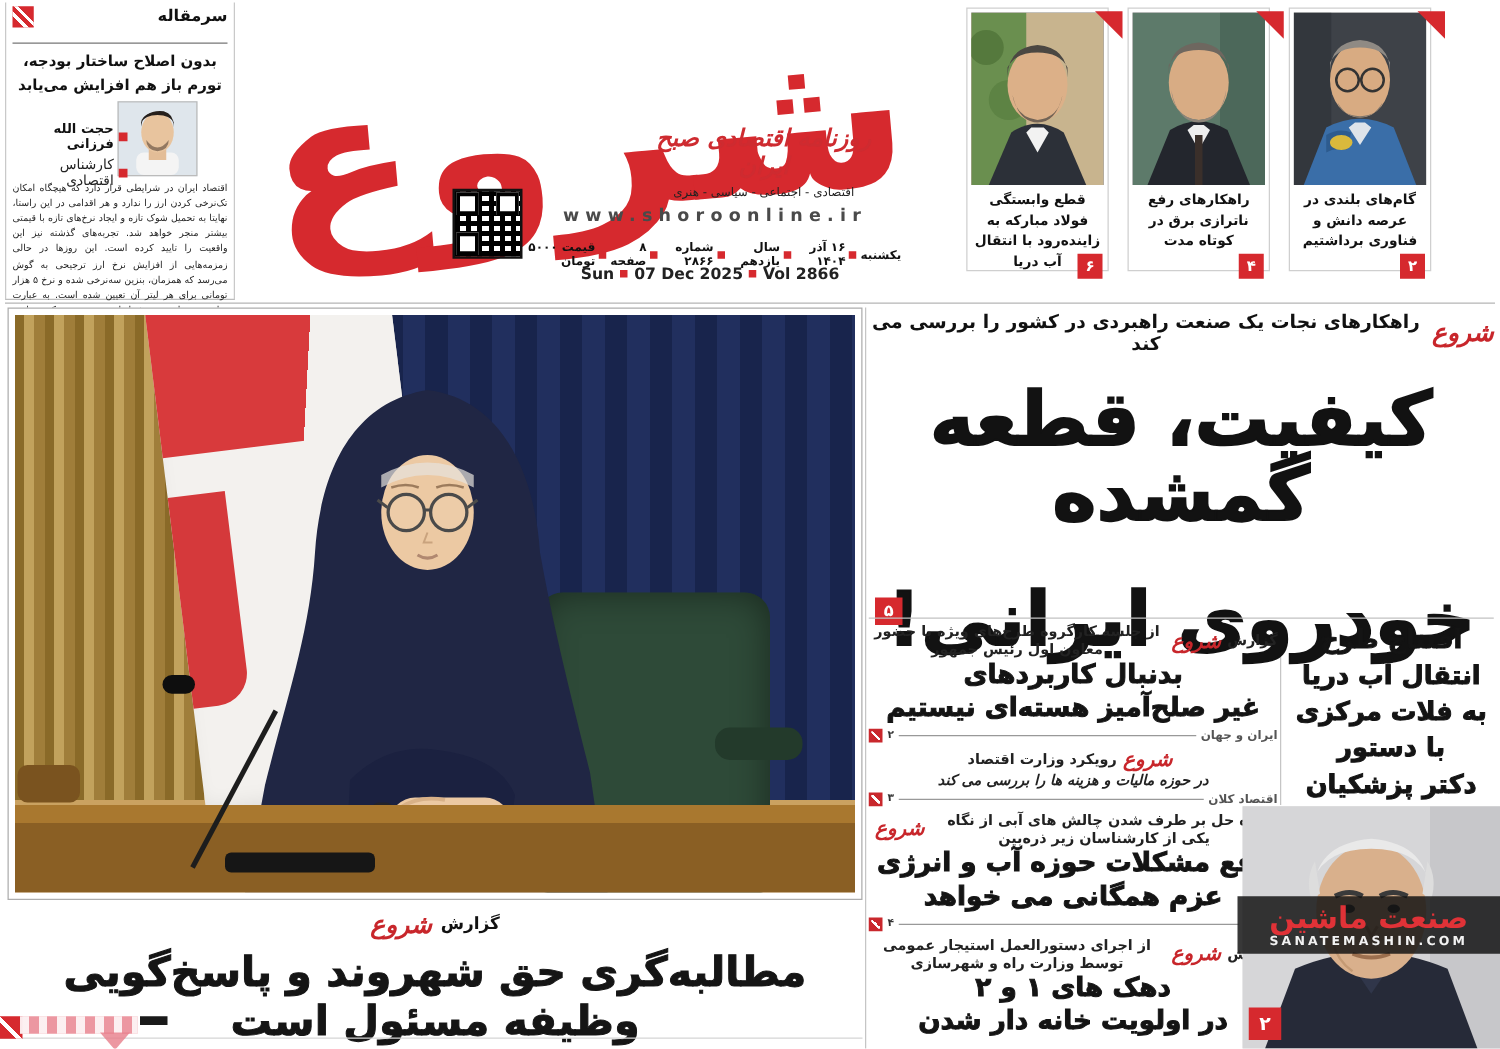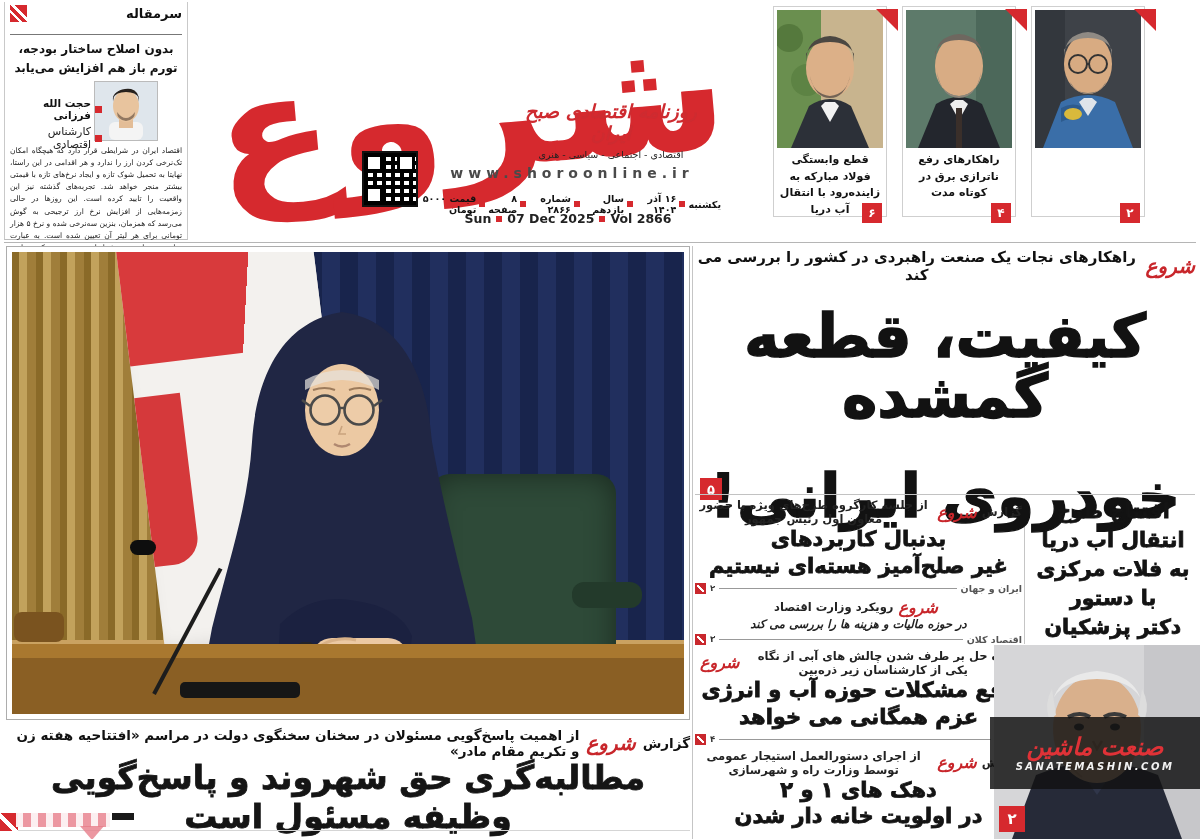--- a/index.html
+++ b/index.html
@@ -134,22 +134,22 @@
   .section-row .rule{flex:1;border-top:1px solid #999;}
   .section-row .pg{font-size:8.5px;color:#333;font-weight:bold;}
   .go-icon{width:11px;height:11px;background:#c9282d;position:relative;flex:0 0 auto;}
   .go-icon::after{content:"";position:absolute;left:2px;top:2px;width:7px;height:7px;
       background:linear-gradient(45deg,transparent 40%,#fff 40%,#fff 60%,transparent 60%);}
 
   
   .right-headline{left:1030px;top:497px;width:166px;font-size:20.5px;font-weight:800;color:#141414;
                   text-align:center;line-height:1.42;white-space:pre-line;direction:rtl;}
   .pez{left:994px;top:645px;width:206px;height:194px;background:#d6d6d8;overflow:hidden;}
-  .wm-band{left:990px;top:717px;width:210px;height:72px;background:rgba(18,18,18,.84);
-           display:flex;flex-direction:column;align-items:center;justify-content:center;font-style:italic;}
+  .wm-band{left:990px;top:717px;width:210px;height:46px;background:rgba(18,18,18,.84);
+           display:flex;flex-direction:column;align-items:center;justify-content:center;}
   .wm-title{font-size:24px;font-weight:800;color:#e03237;direction:rtl;line-height:1.0;}
   .wm-url{font-size:10px;font-weight:bold;color:#f2f2f2;letter-spacing:2.5px;margin-top:2px;}
   .pez-badge{left:999px;top:806px;width:26px;height:26px;font-size:15px;}
 </style>
 </head>
 <body>
 
 <div class="page">
 
   <div class="abs editorial">
@@ -262,20 +262,21 @@
         <ellipse cx="38" cy="104" rx="9" ry="6" fill="#d9b93c"></ellipse>
         <path d="M44 92 L53 106 L62 92 L57 88 L49 88 Z" fill="#dfe4ea"></path>
         <ellipse cx="53" cy="54" rx="24" ry="30" fill="#d8ab82"></ellipse>
         <path d="M29 48 Q29 24 53 22 Q77 24 77 48 L77 40 Q71 28 53 28 Q35 28 29 40 Z" fill="#8f8a84"></path>
         <circle cx="43" cy="54" r="9" fill="none" stroke="#333" stroke-width="2"></circle>
         <circle cx="63" cy="54" r="9" fill="none" stroke="#333" stroke-width="2"></circle>
         <line x1="52" y1="54" x2="54" y2="54" stroke="#333" stroke-width="2"></line>
         <path d="M35 72 Q42 84 53 84 Q64 84 71 72 Q68 82 53 83 Q38 82 35 72 Z" fill="#7d756c"></path>
       </svg>
     </div>
+    <div class="tb-headline">گام‌های بلندی در عرصه دانش و فناوری برداشتیم</div>
     <div class="tb-tri"></div>
     <div class="badge tb-badge">۲</div>
   </div>
 
   <div class="abs hline-top"></div>
   <div class="abs vline1"></div>
   <div class="abs vline2"></div>
 
   <div class="abs photo-frame">
     <div class="main-photo">
@@ -311,21 +312,20 @@
       <div class="gavel"></div>
       <div class="mic-neck"></div>
       <div class="mic-head"></div>
       <div class="mic-base"></div>
     </div>
   </div>
 
   <div class="abs caption">
     <span class="cap-text">گزارش</span>
     <span class="brand-script">شروع</span>
-    <span class="cap-text">از اهمیت پاسخ‌گویی مسئولان در سخنان سخنگوی دولت در مراسم «افتتاحیه هفته زن و تکریم مقام مادر»</span>
   </div>
   <div class="abs bottom-headline heavy2">مطالبه‌گری حق شهروند و پاسخ‌گویی وظیفه مسئول است</div>
   <div class="abs hline-bot"></div>
 
   <div class="abs pwm-sq"></div>
   <div class="abs pwm-band"></div>
   <div class="abs pwm-tail"></div>
   <div class="abs pwm-black"></div>
 
   <div class="abs lead">

